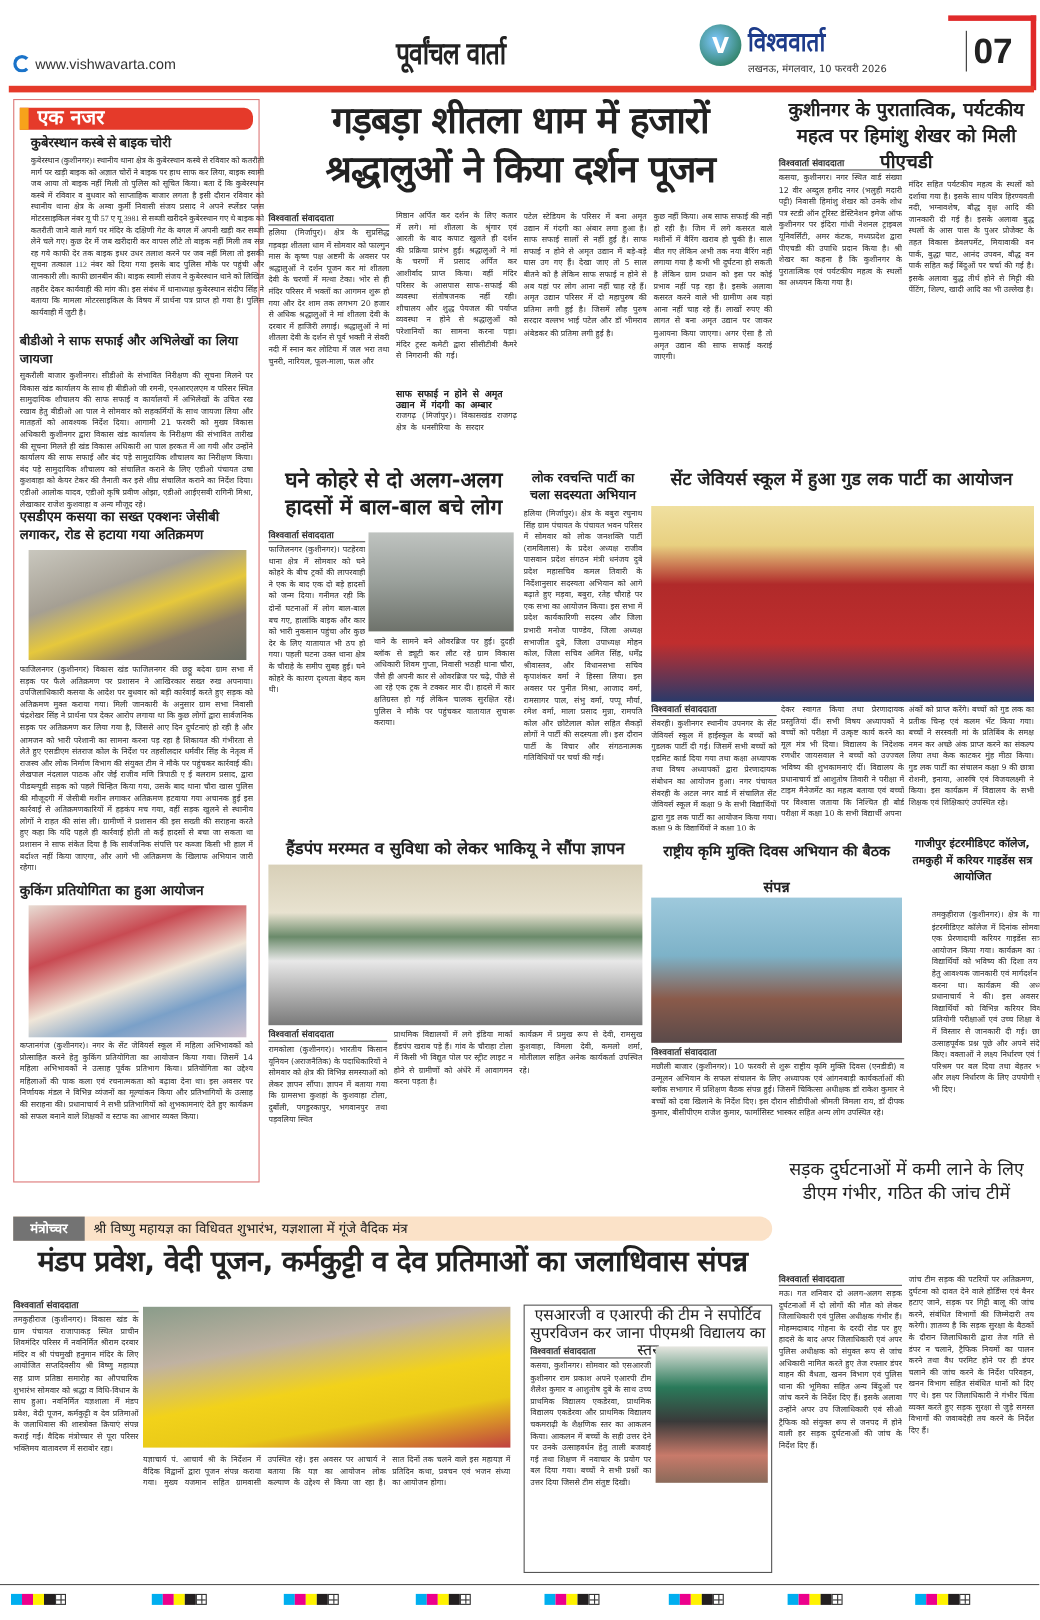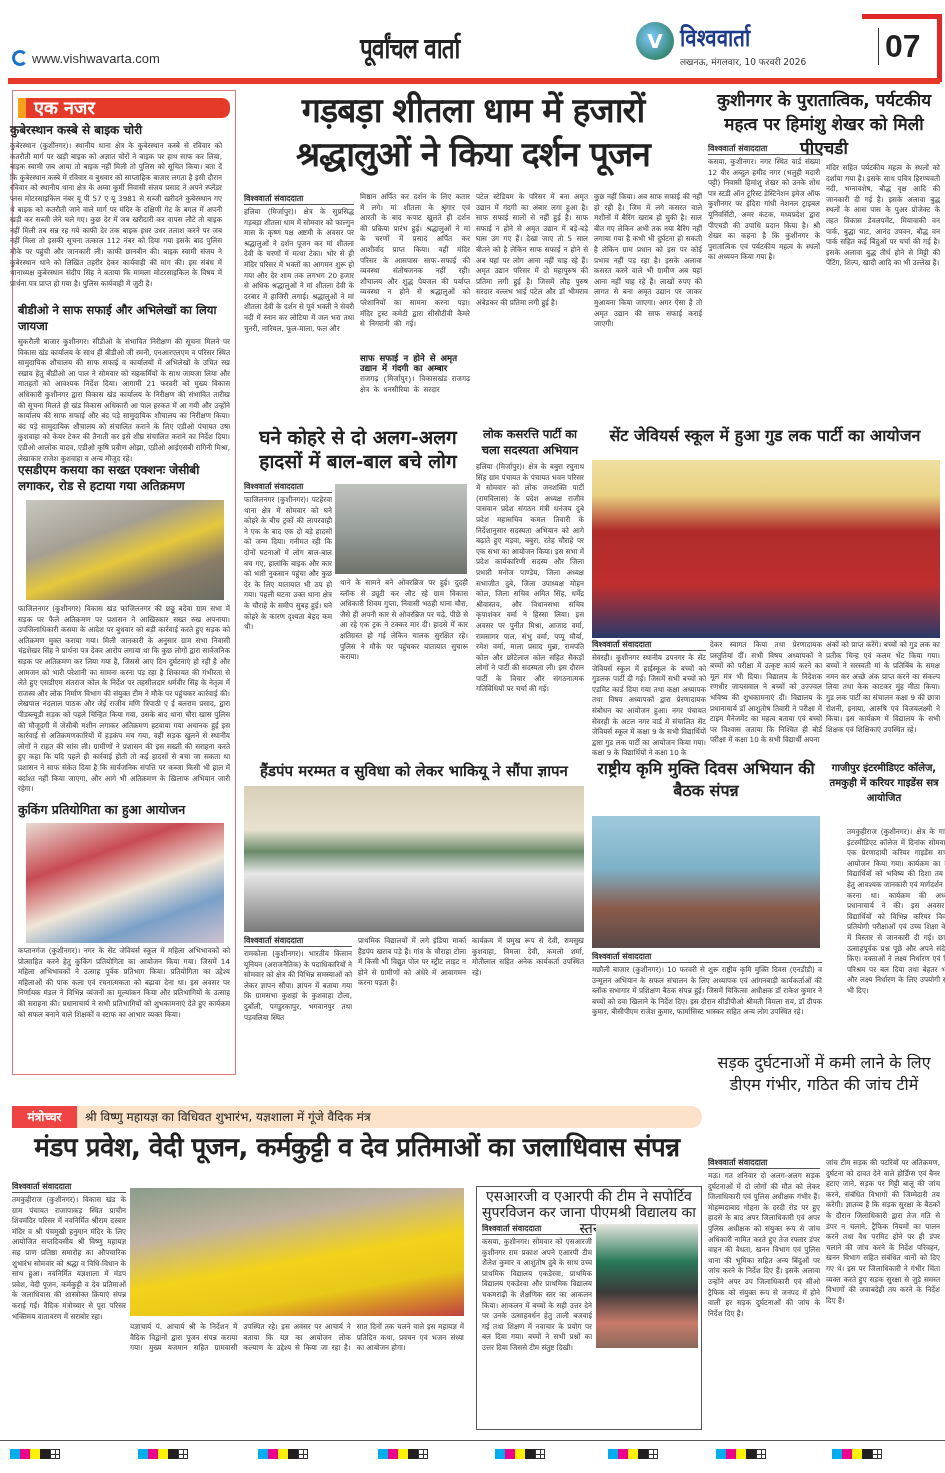--- a/index.html
+++ b/index.html
@@ -30,21 +30,21 @@
   .photo-fog { background: linear-gradient(180deg, #bfc3c0 0%, #9aa09b 50%, #6e726b 100%); }
   .photo-jcb { background: linear-gradient(160deg, #c9c7be 0%, #a59f93 35%, #e6c83c 55%, #8a7c68 75%, #6b6e64 100%); }
   .photo-cook { background: linear-gradient(160deg, #e8dcd3 0%, #c84a52 30%, #f0e6d8 55%, #7aa0c8 75%, #cfc2d0 100%); }
   .photo-school { background: linear-gradient(180deg, #f0e0a0 0%, #e8d080 20%, #b02a2a 40%, #c02e2e 70%, #2a3a6a 100%); }
   .photo-bku { background: linear-gradient(180deg, #d8d0b8 0%, #e8e2d0 30%, #6a8a6a 45%, #e8e8e8 60%, #7a7a7a 100%); }
   .photo-hall { background: linear-gradient(180deg, #9ec9dc 0%, #7db2c8 40%, #8a5a4a 70%, #5a4a4a 100%); }
   .photo-yagya { background: linear-gradient(170deg, #8a9c8a 0%, #c0b2a2 30%, #f2d21a 55%, #e8c818 75%, #c04040 100%); }
   .photo-class { background: linear-gradient(180deg, #e6e6e0 0%, #2a7a5a 30%, #3a3a3a 55%, #c87a6a 80%, #8a6a5a 100%); }
 
   .mantro-bar { left: 12px; top: 1106px; width: 690px; height: 22px; background: #fbe2c8; border-radius: 0 12px 12px 0; }
-  .mantro-tag { left: 12px; top: 1106px; width: 65px; height: 22px; background: #ef4444; color: #fff; font-size: 12px; font-weight: bold; line-height: 22px; text-align: center; }
+  .mantro-tag { left: 12px; top: 1106px; width: 65px; height: 22px; background: #737373; color: #fff; font-size: 12px; font-weight: bold; line-height: 22px; text-align: center; }
   .mantro-sub { left: 85px; top: 1108px; font-size: 12px; color: #222; line-height: 18px; }
   .boxed { border: 1px solid #555; }
 
   .cmyk-row { left: 0; top: 1440px; width: 945px; height: 33px; border-top: 1px solid #555; }
   .swatch-group { position: absolute; top: 8px; display: flex; gap: 0; }
   .sw { width: 10px; height: 10px; }
   .reg { width: 10px; height: 10px; border: 1px solid #333; position: relative; }
   .reg:before { content:""; position:absolute; left:4px; top:0; width:1px; height:8px; background:#333; }
   .reg:after { content:""; position:absolute; top:4px; left:0; height:1px; width:8px; background:#333; }
 </style>
@@ -62,21 +62,21 @@
   </div>
 <div class="abs paper-name">विश्ववार्ता</div>
 <div class="abs paper-date">लखनऊ, मंगलवार, 10 फरवरी 2026</div>
 <div class="abs page-no-box"></div>
 <div class="abs page-no">07</div>
 <div class="abs red-rule"></div>
 
 <div class="abs box-left"></div>
 <div class="abs ek-nazar">एक नजर</div>
 
-<div class="abs" style="left:10px;top:122px;width:212px;">
+<div class="abs" style="left:28px;top:122px;width:212px;font-family:Liberation Serif, serif;">
   <div class="h-small" style="font-size:12px;">कुबेरस्थान कस्बे से बाइक चोरी</div>
   <div class="body-text" style="height:168px;margin-top:3px;">कुबेरस्थान (कुशीनगर)। स्थानीय थाना क्षेत्र के कुबेरस्थान कस्बे से रविवार को कतरौती मार्ग पर खड़ी बाइक को अज्ञात चोरों ने बाइक पर हाथ साफ कर लिया, बाइक स्वामी जब आया तो बाइक नहीं मिली तो पुलिस को सूचित किया। बता दें कि कुबेरस्थान कस्बे में रविवार व बुधवार को साप्ताहिक बाजार लगता है इसी दौरान रविवार को स्थानीय थाना क्षेत्र के अम्वा कुर्मी निवासी संजय प्रसाद ने अपने स्प्लेंडर प्लस मोटरसाइकिल नंबर यू पी 57 ए यू 3981 से सब्जी खरीदने कुबेरस्थान गए थे बाइक को कतरौती जाने वाले मार्ग पर मंदिर के दक्षिणी गेट के बगल में अपनी खड़ी कर सब्जी लेने चले गए। कुछ देर में जब खरीदारी कर वापस लौटे तो बाइक नहीं मिली तब सन्न रह गये काफी देर तक बाइक इधर उधर तलाश करने पर जब नहीं मिला तो इसकी सूचना तत्काल 112 नंबर को दिया गया इसके बाद पुलिस मौके पर पहुंची और जानकारी ली। काफी छानबीन की। बाइक स्वामी संजय ने कुबेरस्थान थाने को लिखित तहरीर देकर कार्यवाही की मांग की। इस संबंध में थानाध्यक्ष कुबेरस्थान संदीप सिंह ने बताया कि मामला मोटरसाइकिल के विषय में प्रार्थना पत्र प्राप्त हो गया है। पुलिस कार्यवाही में जुटी है।</div>
 </div>
 <div class="abs" style="left:18px;top:302px;width:212px;">
   <div class="h-small" style="font-size:11.5px;">बीडीओ ने साफ सफाई और अभिलेखों का लिया जायजा</div>
   <div class="body-text" style="height:136px;margin-top:3px;">सुकरौली बाजार कुशीनगर। सीडीओ के संभावित निरीक्षण की सूचना मिलने पर विकास खंड कार्यालय के साथ ही बीडीओ जी रमनी, एनआरएलएम व परिसर स्थित सामुदायिक शौचालय की साफ सफाई व कार्यालयों में अभिलेखों के उचित रख रखाव हेतु बीडीओ आ पाल ने सोमवार को सहकर्मियों के साथ जायजा लिया और मातहतों को आवश्यक निर्देश दिया। आगामी 21 फरवरी को मुख्य विकास अधिकारी कुशीनगर द्वारा विकास खंड कार्यालय के निरीक्षण की संभावित तारीख की सूचना मिलते ही खंड विकास अधिकारी आ पाल हरकत में आ गयी और उन्होंने कार्यालय की साफ सफाई और बंद पड़े सामुदायिक शौचालय का निरीक्षण किया। बंद पड़े सामुदायिक शौचालय को संचालित कराने के लिए एडीओ पंचायत उषा कुशवाहा को केयर टेकर की तैनाती कर इसे शीघ्र संचालित कराने का निर्देश दिया। एडीओ आलोक यादव, एडीओ कृषि प्रवीण ओझा, एडीओ आईएसबी रागिनी मिश्रा, लेखाकार राजेश कुशवाहा व अन्य मौजूद रहे।</div>
 </div>
 <div class="abs" style="left:18px;top:462px;width:212px;">
   <div class="h-small" style="font-size:12px;line-height:16px;">एसडीएम कसया का सख्त एक्शनः जेसीबी लगाकर, रोड से हटाया गया अतिक्रमण</div>
   <div class="photo photo-jcb" style="width:198px;height:100px;margin:6px 0 4px 8px;"></div>
@@ -124,21 +124,21 @@
 <div class="abs" style="left:244px;top:480px;width:88px;">
   <div class="byline">विश्ववार्ता संवाददाता</div>
   <div class="body-text" style="height:240px;">फाजिलनगर (कुशीनगर)। पटहेरवा थाना क्षेत्र में सोमवार को घने कोहरे के बीच ट्रकों की लापरवाही ने एक के बाद एक दो बड़े हादसों को जन्म दिया। गनीमत रही कि दोनों घटनाओं में लोग बाल-बाल बच गए, हालांकि बाइक और कार को भारी नुकसान पहुंचा और कुछ देर के लिए यातायात भी ठप हो गया। पहली घटना उक्त थाना क्षेत्र के चौराहे के समीप सुबह हुई। घने कोहरे के कारण दृश्यता बेहद कम थी।</div>
 </div>
 <div class="abs photo photo-fog" style="left:335px;top:484px;width:132px;height:90px;"></div>
 <div class="abs" style="left:340px;top:578px;width:128px;">
   <div class="body-text" style="height:170px;">थाने के सामने बने ओवरब्रिज पर हुई। दुदही ब्लॉक से ड्यूटी कर लौट रहे ग्राम विकास अधिकारी शिवम गुप्ता, निवासी भठही थाना चौरा, जैसे ही अपनी कार से ओवरब्रिज पर चढ़े, पीछे से आ रहे एक ट्रक ने टक्कर मार दी। हादसे में कार क्षतिग्रस्त हो गई लेकिन चालक सुरक्षित रहे। पुलिस ने मौके पर पहुंचकर यातायात सुचारू कराया।</div>
 </div>
 
 <div class="abs" style="left:476px;top:426px;width:108px;text-align:center;">
-  <div class="h-small" style="font-size:11.5px;line-height:16px;">लोक कसरत्ति पार्टी का चला सदस्यता अभियान</div>
+  <div class="h-small" style="font-size:11.5px;line-height:16px;">लोक रवचन्ति पार्टी का चला सदस्यता अभियान</div>
 </div>
 <div class="abs" style="left:476px;top:462px;width:108px;">
   <div class="body-text" style="height:290px;">हलिया (मिर्जापुर)। क्षेत्र के बबुरा रघुनाथ सिंह ग्राम पंचायत के पंचायत भवन परिसर में सोमवार को लोक जनशक्ति पार्टी (रामविलास) के प्रदेश अध्यक्ष राजीव पासवान प्रदेश संगठन मंत्री धनंजय दुबे प्रदेश महासचिव कमल तिवारी के निर्देशानुसार सदस्यता अभियान को आगे बढ़ाते हुए मड़वा, बबुरा, रतेह चौराहे पर एक सभा का आयोजन किया। इस सभा में प्रदेश कार्यकारिणी सदस्य और जिला प्रभारी मनोज पाण्डेय, जिला अध्यक्ष सभाजीत दुबे, जिला उपाध्यक्ष मोहन कोल, जिला सचिव अमित सिंह, धर्मेंद्र श्रीवास्तव, और विधानसभा सचिव कृपाशंकर वर्मा ने हिस्सा लिया। इस अवसर पर पुनीत मिश्रा, आजाद वर्मा, रामसागर पाल, संभु वर्मा, पप्पू मौर्या, रमेश वर्मा, माला प्रसाद मुन्ना, रामपति कोल और छोटेलाल कोल सहित सैकड़ों लोगों ने पार्टी की सदस्यता ली। इस दौरान पार्टी के विचार और संगठनात्मक गतिविधियों पर चर्चा की गई।</div>
 </div>
 
 <div class="abs" style="left:590px;top:426px;width:350px;text-align:center;">
   <div class="h-mid" style="font-size:16px;line-height:20px;">सेंट जेवियर्स स्कूल में हुआ गुड लक पार्टी का आयोजन</div>
 </div>
 <div class="abs photo photo-school" style="left:592px;top:460px;width:348px;height:178px;"></div>
 <div class="abs" style="left:592px;top:638px;width:114px;">
@@ -161,21 +161,21 @@
   <div class="body-text" style="height:128px;">रामकोला (कुशीनगर)। भारतीय किसान यूनियन (अराजनैतिक) के पदाधिकारियों ने सोमवार को क्षेत्र की विभिन्न समस्याओं को लेकर ज्ञापन सौंपा। ज्ञापन में बताया गया कि ग्रामसभा कुशहां के कुशवाहा टोला, दुर्बोली, पगडुरकापुर, भगवानपुर तथा पड़वलिया स्थित</div>
 </div>
 <div class="abs" style="left:358px;top:936px;width:108px;">
   <div class="body-text" style="height:138px;">प्राथमिक विद्यालयों में लगे इंडिया मार्का हैंडपंप खराब पड़े हैं। गांव के चौराहा टोला में किसी भी विद्युत पोल पर स्ट्रीट लाइट न होने से ग्रामीणों को अंधेरे में आवागमन करना पड़ता है।</div>
 </div>
 <div class="abs" style="left:472px;top:936px;width:112px;">
   <div class="body-text" style="height:138px;">कार्यक्रम में प्रमुख रूप से देवी, रामसुख कुशवाहा, विमला देवी, कमलो शर्मा, मोतीलाल सहित अनेक कार्यकर्ता उपस्थित रहे।</div>
 </div>
 
 <div class="abs" style="left:590px;top:758px;width:232px;text-align:center;">
-  <div class="h-mid" style="font-size:16px;line-height:22px;">राष्ट्रीय कृमि मुक्ति दिवस अभियान की बैठक संपन्न</div>
+  <div class="h-mid" style="font-size:13px;line-height:33px;">राष्ट्रीय कृमि मुक्ति दिवस अभियान की बैठक संपन्न</div>
 </div>
 <div class="abs photo photo-hall" style="left:592px;top:816px;width:228px;height:132px;"></div>
 <div class="abs" style="left:592px;top:950px;width:230px;">
   <div class="byline">विश्ववार्ता संवाददाता</div>
   <div class="body-text" style="height:110px;">मछौली बाजार (कुशीनगर)। 10 फरवरी से शुरू राष्ट्रीय कृमि मुक्ति दिवस (एनडीडी) व उन्मूलन अभियान के सफल संचालन के लिए अध्यापक एवं आंगनबाड़ी कार्यकर्ताओं की ब्लॉक सभागार में प्रशिक्षण बैठक संपन्न हुई। जिसमें चिकित्सा अधीक्षक डॉ राकेश कुमार ने बच्चों को दवा खिलाने के निर्देश दिए। इस दौरान सीडीपीओ श्रीमती विमला राय, डॉ दीपक कुमार, बीसीपीएम राजेश कुमार, फार्मासिस्ट भास्कर सहित अन्य लोग उपस्थित रहे।</div>
 </div>
 
 <div class="abs" style="left:828px;top:760px;width:112px;text-align:center;">
   <div class="h-small" style="font-size:10px;line-height:15px;">गाजीपुर इंटरमीडिएट कॉलेज, तमकुही में करियर गाइडेंस सत्र आयोजित</div>
 </div>

